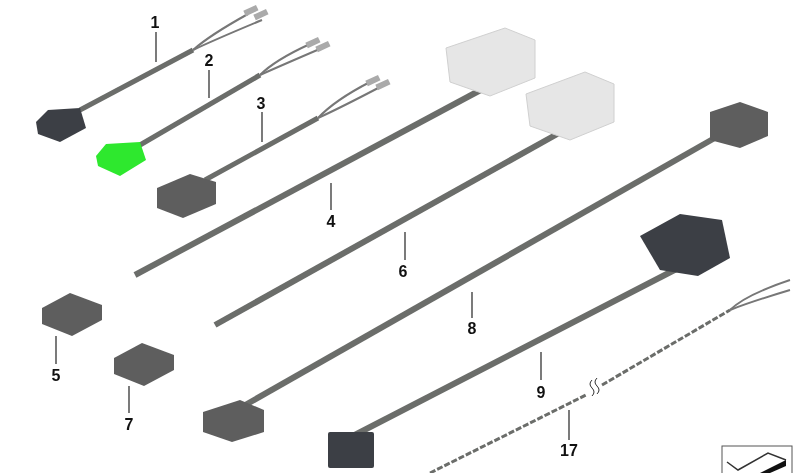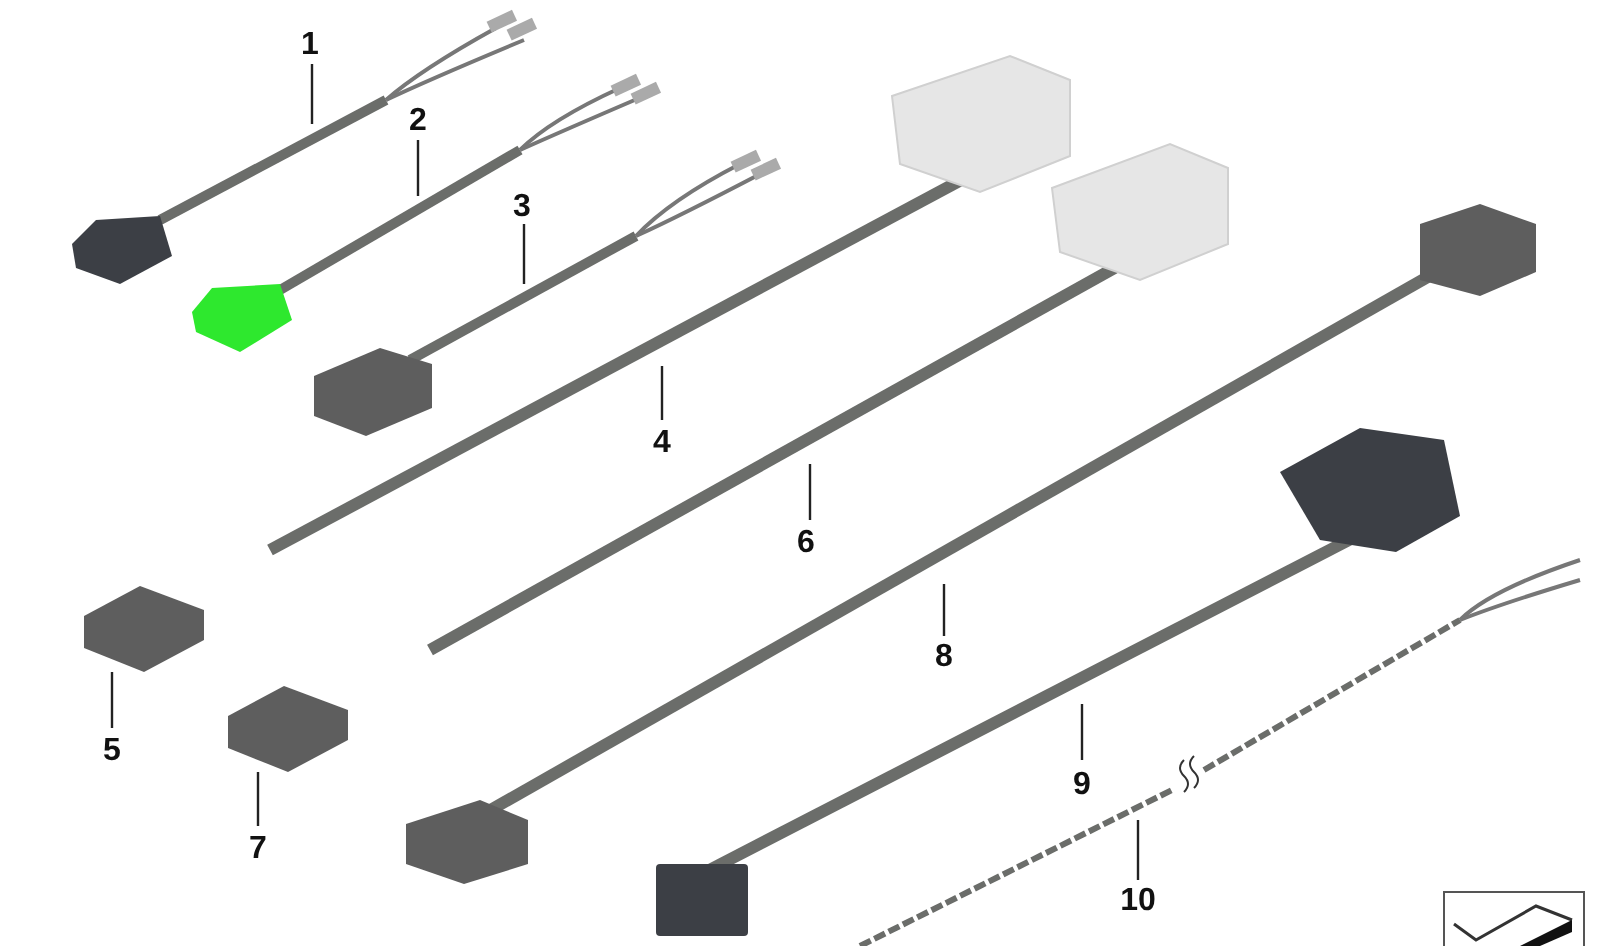--- a/index.html
+++ b/index.html
@@ -95,13 +95,13 @@
 
 <div class="lbl" style="left:155px;top:14px;">1</div>
 <div class="lbl" style="left:209px;top:52px;">2</div>
 <div class="lbl" style="left:261px;top:95px;">3</div>
 <div class="lbl" style="left:331px;top:213px;">4</div>
 <div class="lbl" style="left:56px;top:367px;">5</div>
 <div class="lbl" style="left:403px;top:263px;">6</div>
 <div class="lbl" style="left:129px;top:416px;">7</div>
 <div class="lbl" style="left:472px;top:320px;">8</div>
 <div class="lbl" style="left:541px;top:384px;">9</div>
-<div class="lbl" style="left:569px;top:442px;">10</div>
+<div class="lbl" style="left:569px;top:442px;">17</div>
 
 </body></html>

